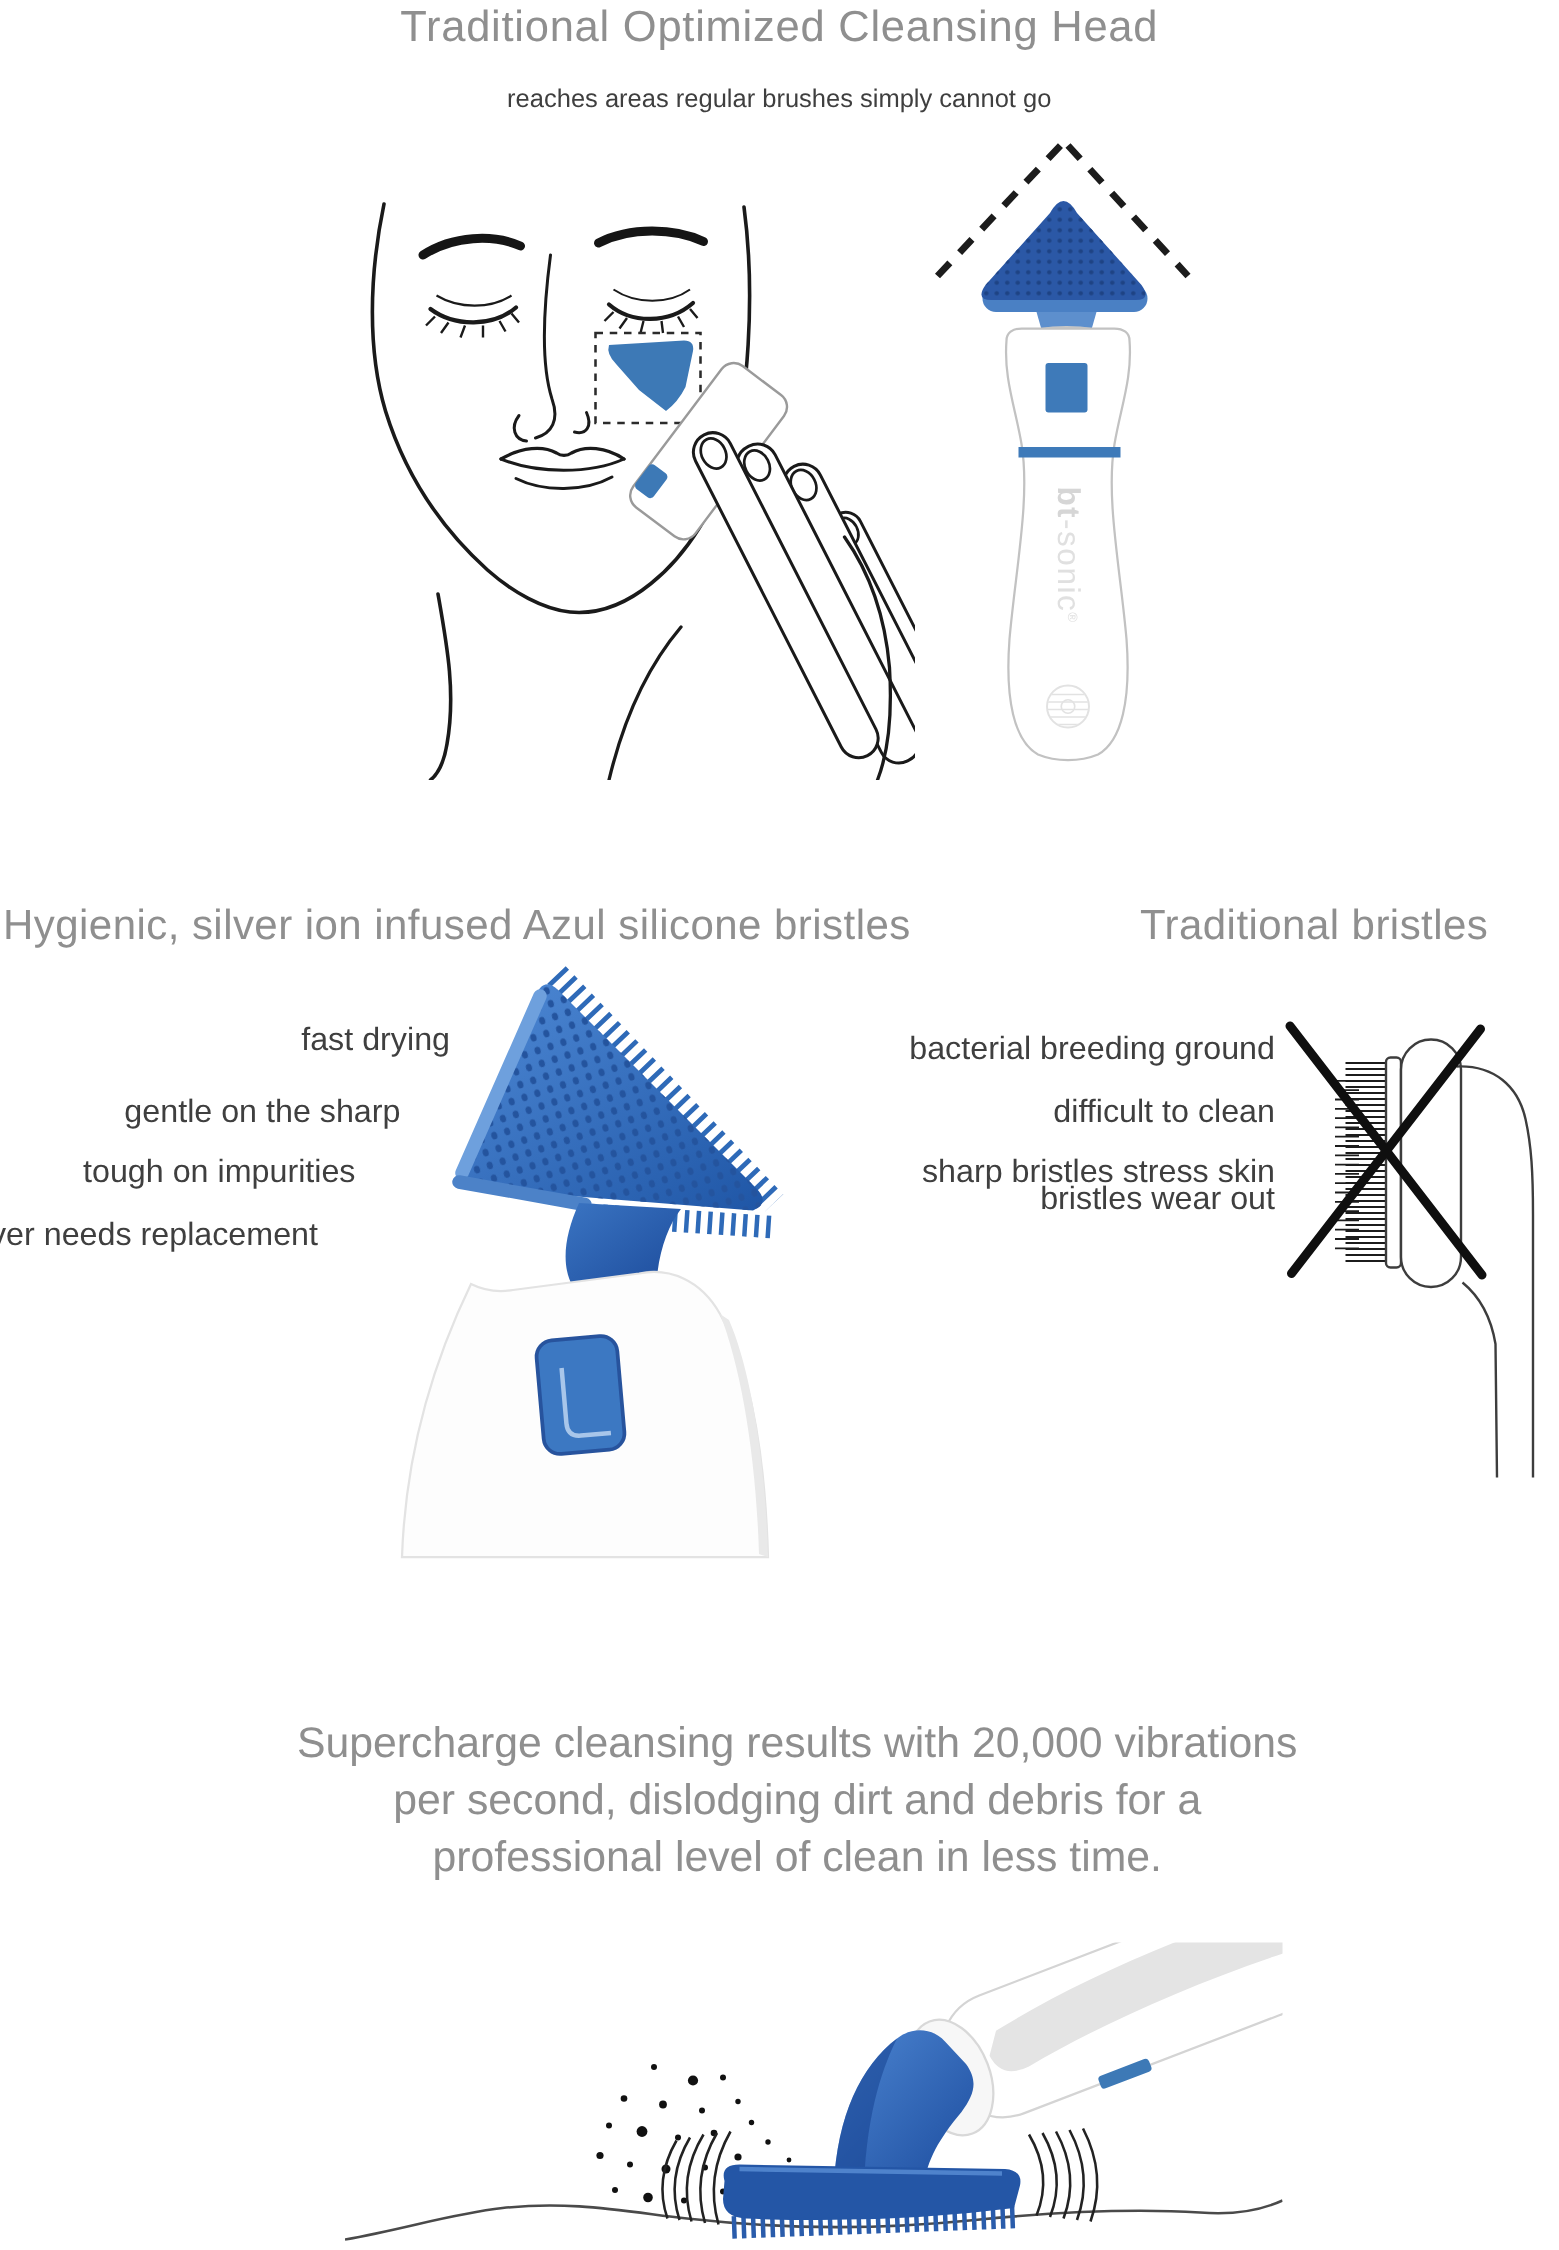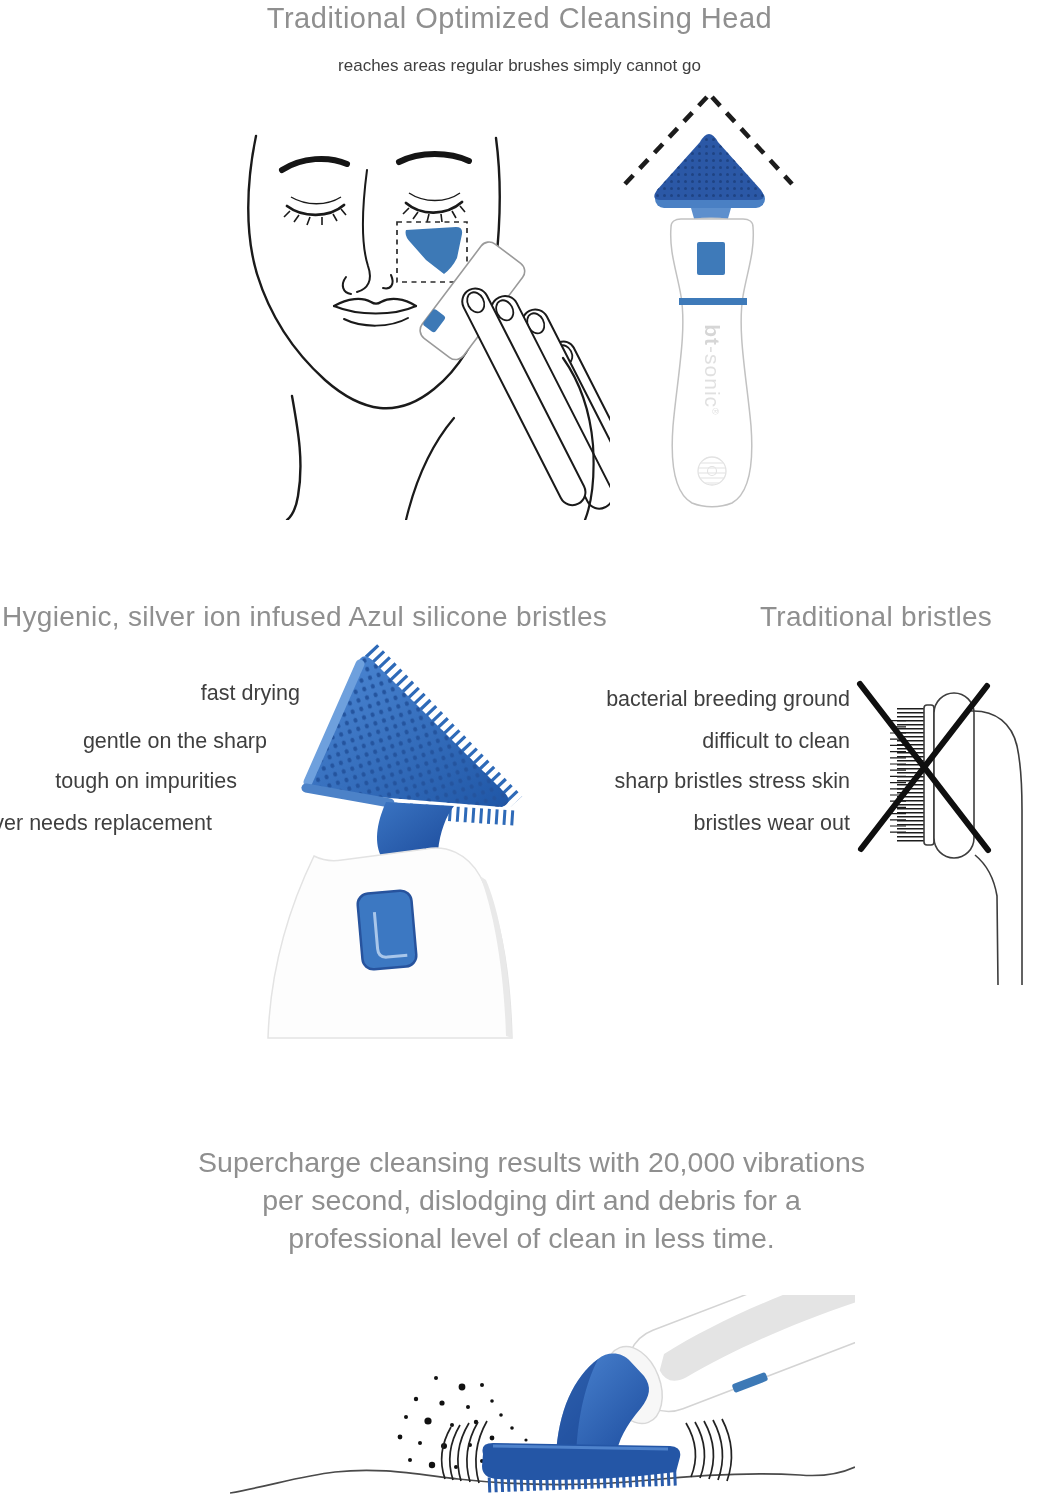--- a/index.html
+++ b/index.html
@@ -128,21 +128,21 @@
     <div class="bullet" style="top:653px;margin-right:0;margin-top:28px;">fast drying</div>
     <div class="bullet" style="top:729px;margin-right:33px;">gentle on the sharp</div>
     <div class="bullet" style="top:769px;margin-right:63px;">tough on impurities</div>
     <div class="bullet" style="top:811px;margin-right:88px;">never needs replacement</div>
   </div>
 
   <div class="bullets-right" style="left:550px;top:0;width:300px;">
     <div class="bullet" style="top:687px;">bacterial breeding ground</div>
     <div class="bullet" style="top:729px;">difficult to clean</div>
     <div class="bullet" style="top:769px;">sharp bristles stress skin</div>
-    <div class="bullet" style="top:811px;">bristles wear out</div>
+    <div class="bullet" style="top:787px;">bristles wear out</div>
   </div>
 
   <div class="abs" style="left:240px;top:640px;">
     <svg width="340" height="400" viewBox="0 0 340 400">
       <defs>
         <linearGradient id="headGrad" x1="0" y1="0" x2="1" y2="1">
           <stop offset="0" stop-color="#4f8ad6"></stop>
             <stop offset="1" stop-color="#1f56a6"></stop>
         </linearGradient>
         <pattern id="nubs" width="9" height="9" patternUnits="userSpaceOnUse" patternTransform="rotate(-18)">

